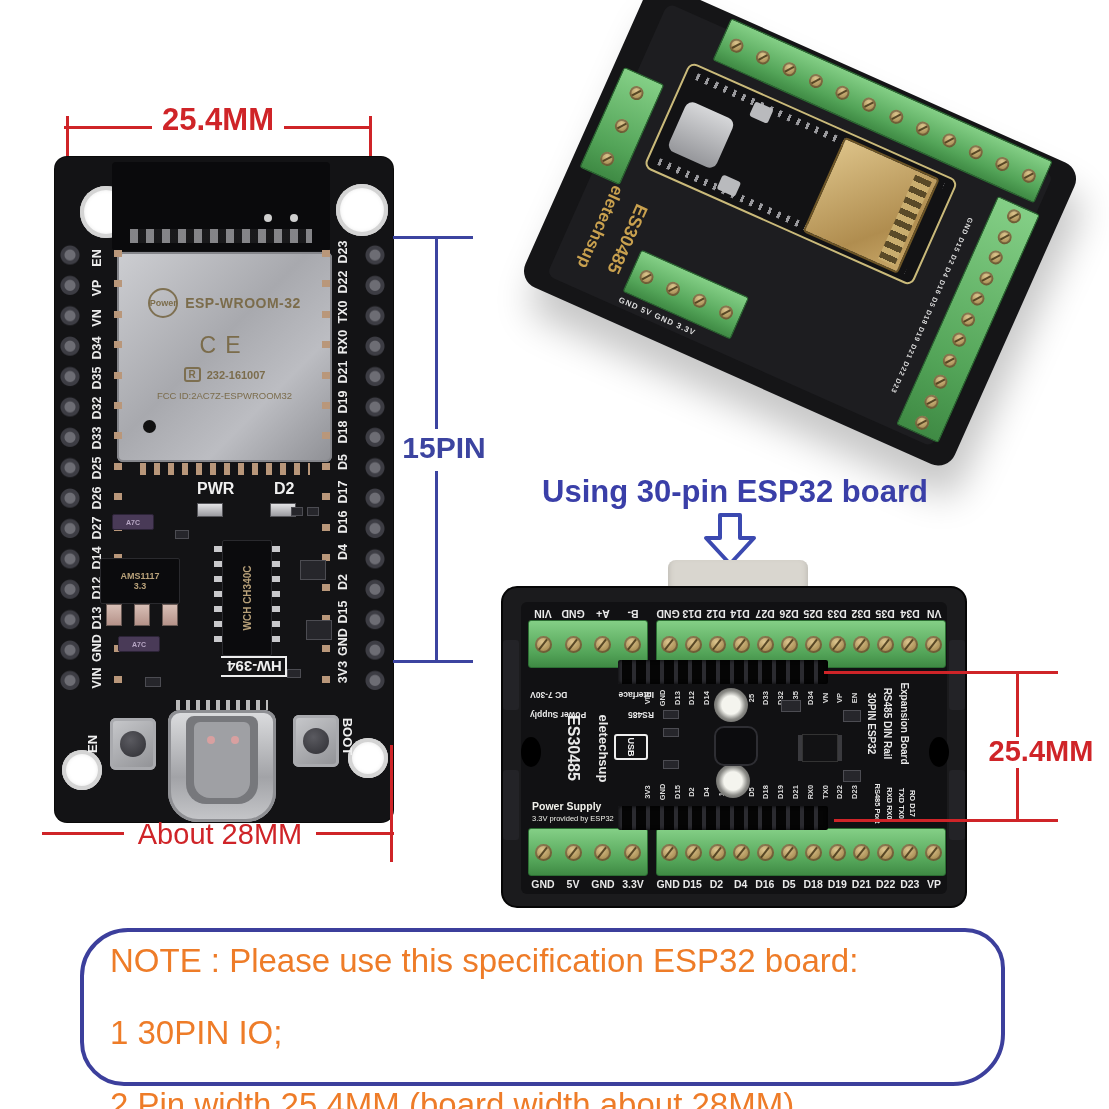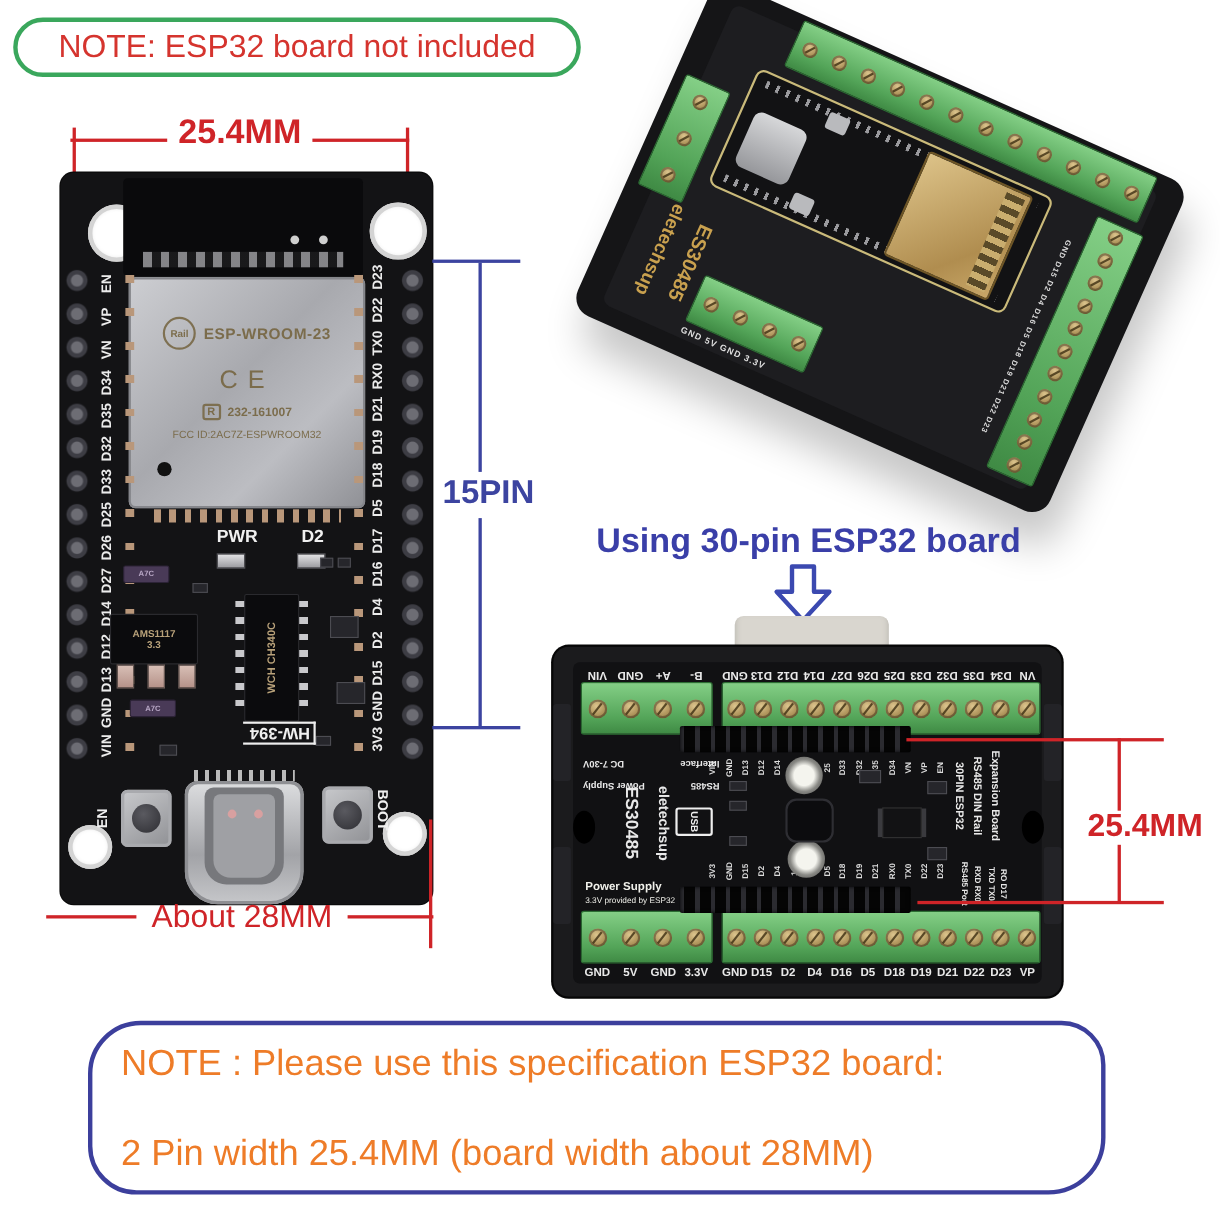--- a/index.html
+++ b/index.html
@@ -120,23 +120,20 @@
   .pout{position:absolute;left:29px;top:240px;width:112px;color:#f0f0ea;}
   .pout .l1{font-size:10.5px;font-weight:bold;}
   .pout .l2{font-size:7.5px;font-weight:normal;margin-top:2px;}
   .vr90{transform:rotate(90deg);color:#e9e9e9;font-weight:bold;white-space:nowrap;text-align:center;}
 </style>
 </head>
 <body>
 
 <div class="canvas">
 
-  <div class="abs note-top">
-    <span>NOTE: ESP32 board not included</span>
-  </div>
 
   <div class="dimtxt" style="left:150px;top:102px;width:136px;font-size:31px;">25.4MM</div>
   <div class="ln" style="left:64px;top:126px;width:88px;height:3px;"></div>
   <div class="ln" style="left:284px;top:126px;width:88px;height:3px;"></div>
   <div class="ln" style="left:66px;top:116px;width:3px;height:100px;"></div>
   <div class="ln" style="left:369px;top:116px;width:3px;height:100px;"></div>
 
   <div class="abs devboard">
     <div class="hole" style="left:25px;top:29px;width:52px;height:52px;"></div>
     <div class="hole" style="left:281px;top:27px;width:52px;height:52px;"></div>
@@ -144,22 +141,22 @@
     <div class="hole" style="left:293px;top:581px;width:40px;height:40px;"></div>
 
     <div class="antenna">
       <div class="meander"></div>
       <div class="adot" style="left:152px;top:52px;"></div>
       <div class="adot" style="left:178px;top:52px;"></div>
     </div>
 
     <div class="shield">
       <div class="logo-row">
-        <span class="wifi-circ silk">Rail</span>
-        <span class="mod-name silk">ESP-WROOM-23</span>
+        <span class="wifi-circ silk">Power</span>
+        <span class="mod-name silk">ESP-WROOM-32</span>
       </div>
       <div class="ce-row silk">CE</div>
       <div class="reg-row silk">
         <span class="reg-box">R</span>
         <span>232-161007</span>
       </div>
       <div class="fcc-row silk">FCC ID:2AC7Z-ESPWROOM32</div>
       <div class="pin1"></div>
     </div>
 
@@ -532,16 +529,17 @@
   </div>
 
   <div class="ln" style="left:824px;top:671px;width:234px;height:3px;"></div>
   <div class="ln" style="left:834px;top:819px;width:224px;height:3px;"></div>
   <div class="ln" style="left:1016px;top:671px;width:3px;height:66px;"></div>
   <div class="ln" style="left:1016px;top:768px;width:3px;height:53px;"></div>
   <div class="dimtxt" style="left:975px;top:735px;width:132px;font-size:29px;">25.4MM</div>
 
   <div class="abs note-bottom">
     <div>NOTE : Please use this specification ESP32 board:</div>
+    <div>1 30PIN IO;</div>
     <div>2 Pin width 25.4MM (board width about 28MM)</div>
   </div>
 
 </div>
 
 </body></html>

